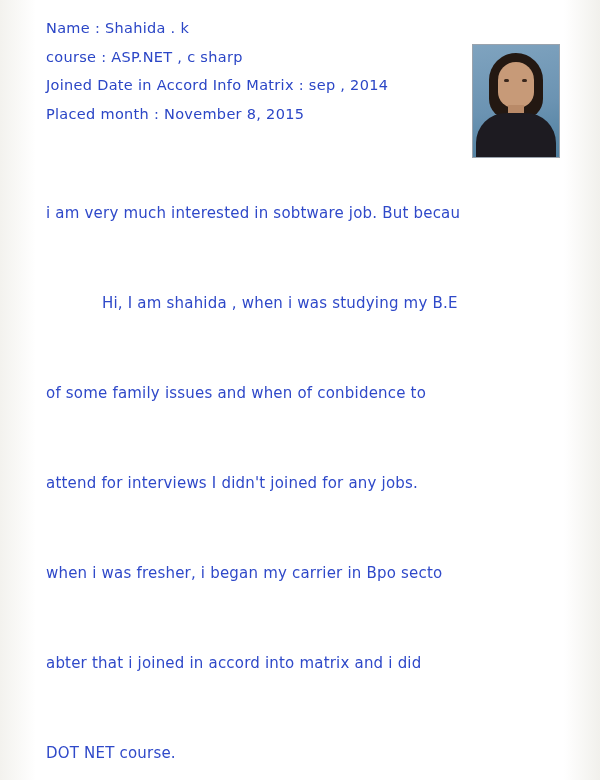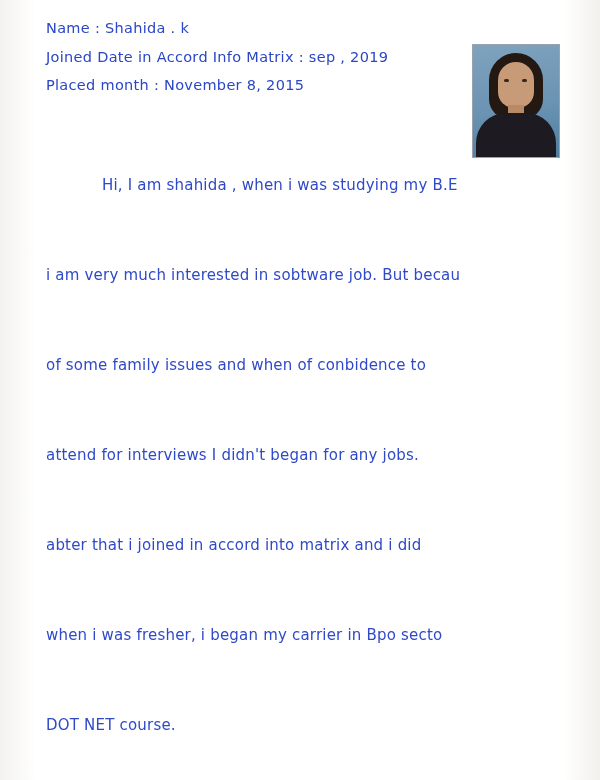--- a/index.html
+++ b/index.html
@@ -149,31 +149,32 @@
       <div class="hair"></div>
       <div class="face"></div>
       <div class="eye-l"></div>
       <div class="eye-r"></div>
       <div class="neck"></div>
       <div class="body"></div>
     </div>
 
     <div class="header-block">
       <span class="header-line hand">Name : Shahida . k</span>
-      <span class="header-line hand">Joined Date in Accord Info Matrix : sep , 2019</span>
+      <span class="header-line hand">course : ASP.NET , c sharp</span>
+      <span class="header-line hand">Joined Date in Accord Info Matrix : sep , 2014</span>
       <span class="header-line hand">Placed month : November 8, 2015</span>
     </div>
 
     <div class="body-text">
 
       <div class="para p1 hand">
+        <span class="line">i am very much interested in sobtware job. But becau</span>
         <span class="line"><span class="indent"></span><span>Hi, I am shahida , when i was studying my B.E</span></span>
-        <span class="line">i am very much interested in sobtware job. But becau</span>
         <span class="line">of some family issues and when of conbidence to</span>
-        <span class="line">attend for interviews I didn't began for any jobs.</span>
+        <span class="line">attend for interviews I didn't joined for any jobs.</span>
+        <span class="line">when i was fresher, i began my carrier in Bpo secto</span>
         <span class="line">abter that  i joined in accord into matrix and i did</span>
-        <span class="line">when i was fresher, i began my carrier in Bpo secto</span>
         <span class="line">DOT NET course.</span>
       </div>
 
     </div>
   </div>
 </div>
 
 </body></html>

